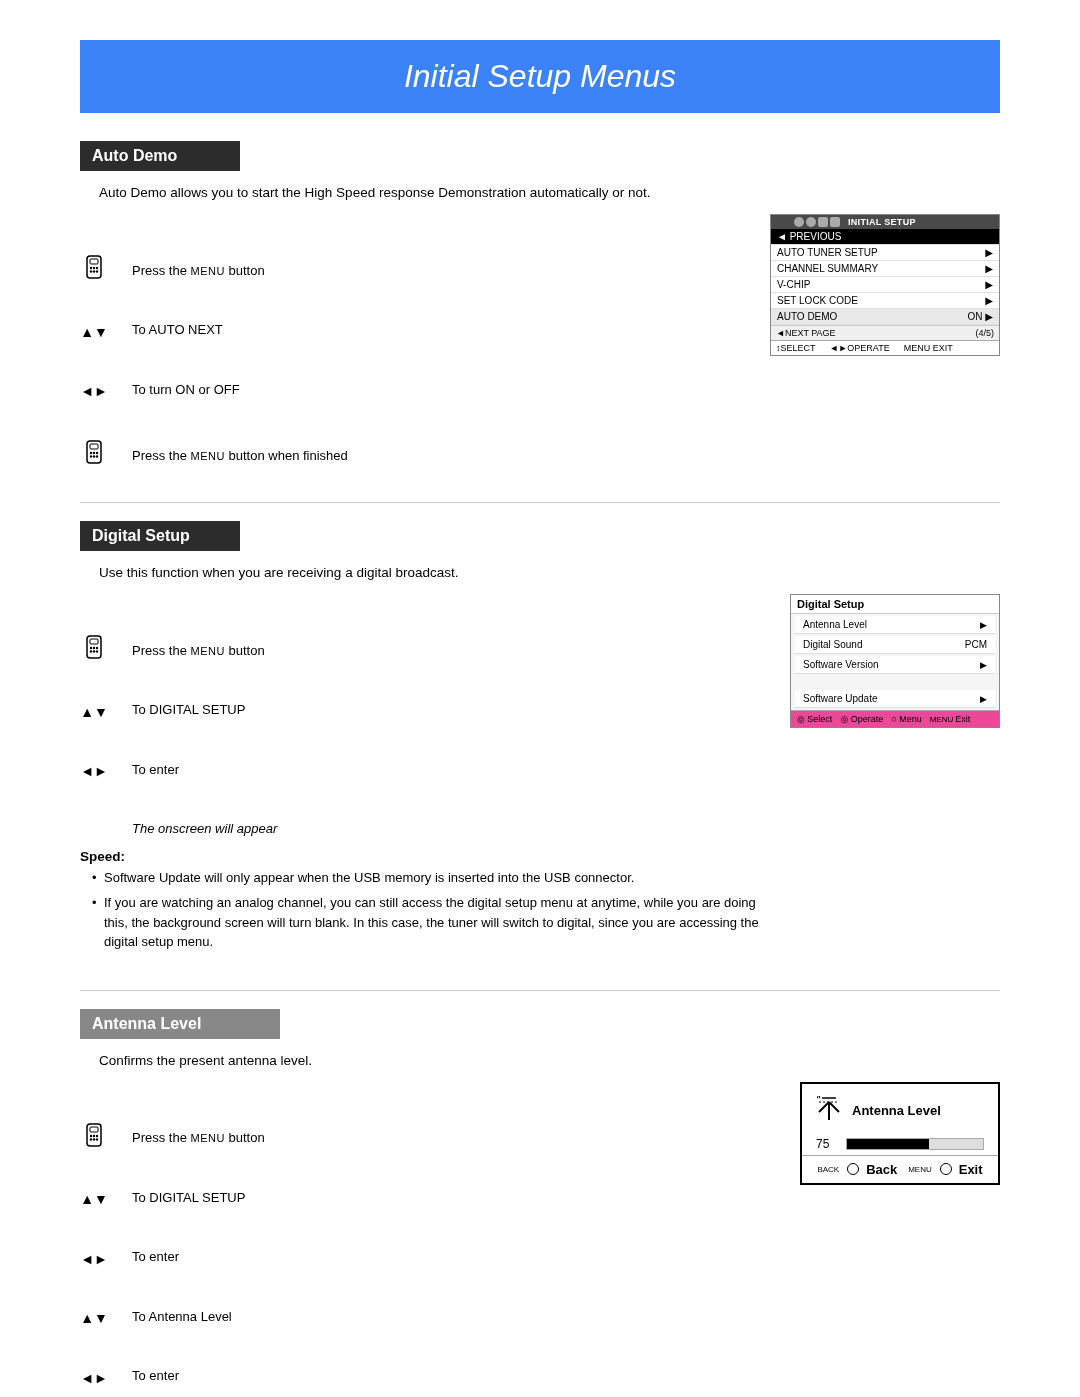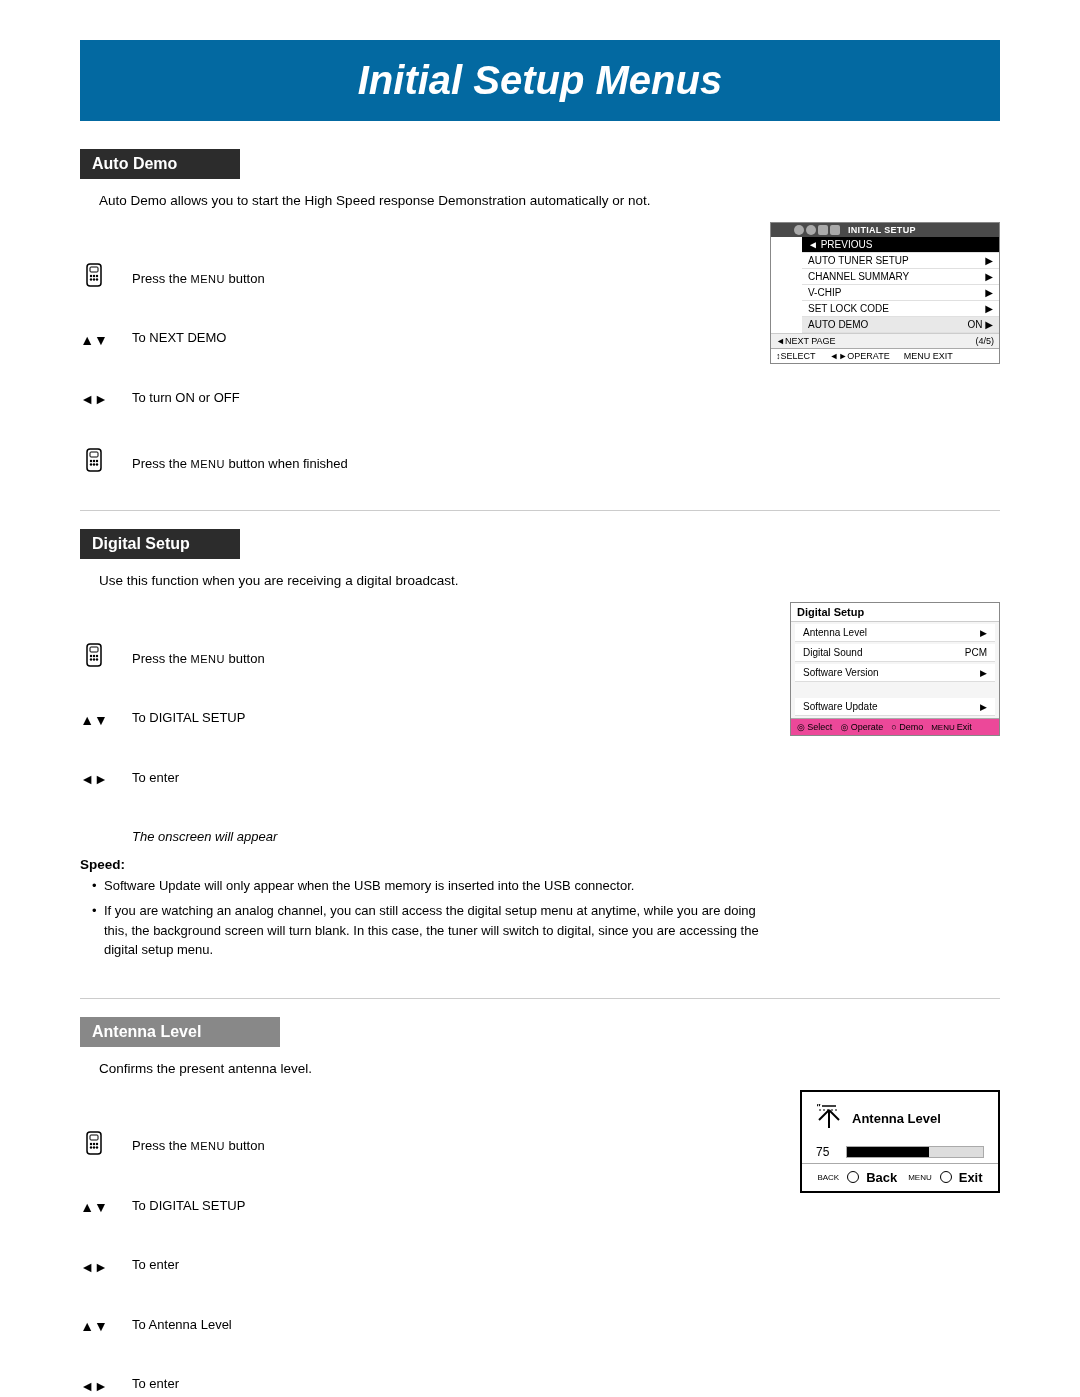--- a/index.html
+++ b/index.html
@@ -16,24 +16,24 @@
     .page-wrapper {
       width: 1080px;
       min-height: 1397px;
       background: #fff;
       padding: 40px 80px 60px 80px;
       position: relative;
     }
 
     
     .page-title-banner {
-      background: #0369a1;
+      background: #3b82f6;
       color: #fff;
-      font-size: 40px;
-      font-weight: bold;
+      font-size: 32px;
+      font-weight: normal;
       text-align: center;
       padding: 18px 30px;
       margin-bottom: 28px;
       font-style: italic;
     }
 
     
     .section-header {
       background: #2c2c2c;
       color: #fff;
@@ -160,21 +160,20 @@
     .screen-title-bar {
       font-weight: bold; font-size: 9px; letter-spacing: 0.3px;
     }
     .screen-menu-item {
       padding: 2px 6px;
       font-size: 10px;
       border-bottom: 1px solid #e0e0e0;
       display: flex;
       justify-content: space-between;
       align-items: center;
-      margin-left: 31px;
     }
     .screen-menu-item.highlighted {
       background: #000;
       color: #fff;
     }
     .screen-menu-item.active-item {
       background: #e8e8e8;
     }
     .screen-footer {
       padding: 2px 5px;
@@ -351,21 +350,21 @@
               <circle cx="10" cy="17.5" r="1.2" fill="#000"></circle>
               <circle cx="13" cy="17.5" r="1.2" fill="#000"></circle>
               <circle cx="16" cy="17.5" r="1.2" fill="#000"></circle>
             </svg>
           </span>
           <span class="step-text">Press the <span class="menu-label">Menu</span> button</span>
         </div>
 
         <div class="step-row">
           <span class="step-icon arrow-ud">▲▼</span>
-          <span class="step-text">To NEXT DEMO</span>
+          <span class="step-text">To AUTO NEXT</span>
         </div>
 
         <div class="step-row">
           <span class="step-icon arrow-lr">◄►</span>
           <span class="step-text">To turn ON or OFF</span>
         </div>
 
         <div class="step-row">
           <span class="step-icon">
             <svg class="remote-svg" viewBox="0 0 26 26" fill="none" xmlns="http://www.w3.org/2000/svg">
@@ -494,21 +493,21 @@
           <span class="ds-arrow">▶</span>
         </div>
         <div class="ds-spacer"></div>
         <div class="ds-menu-item">
           <span>Software Update</span>
           <span class="ds-arrow">▶</span>
         </div>
         <div class="ds-footer">
           <span class="ds-footer-item">◎ Select</span>
           <span class="ds-footer-item">◎ Operate</span>
-          <span class="ds-footer-item">○ Demo</span>
+          <span class="ds-footer-item">○ Menu</span>
           <span class="ds-footer-item"><span style="font-size:8px;">MENU</span> Exit</span>
         </div>
       </div>
     </div>
   </div>
 
   <hr class="section-divider">
 
   <div class="section">
     <div class="section-header" style="background:#888; min-width:200px;">Antenna Level</div>

